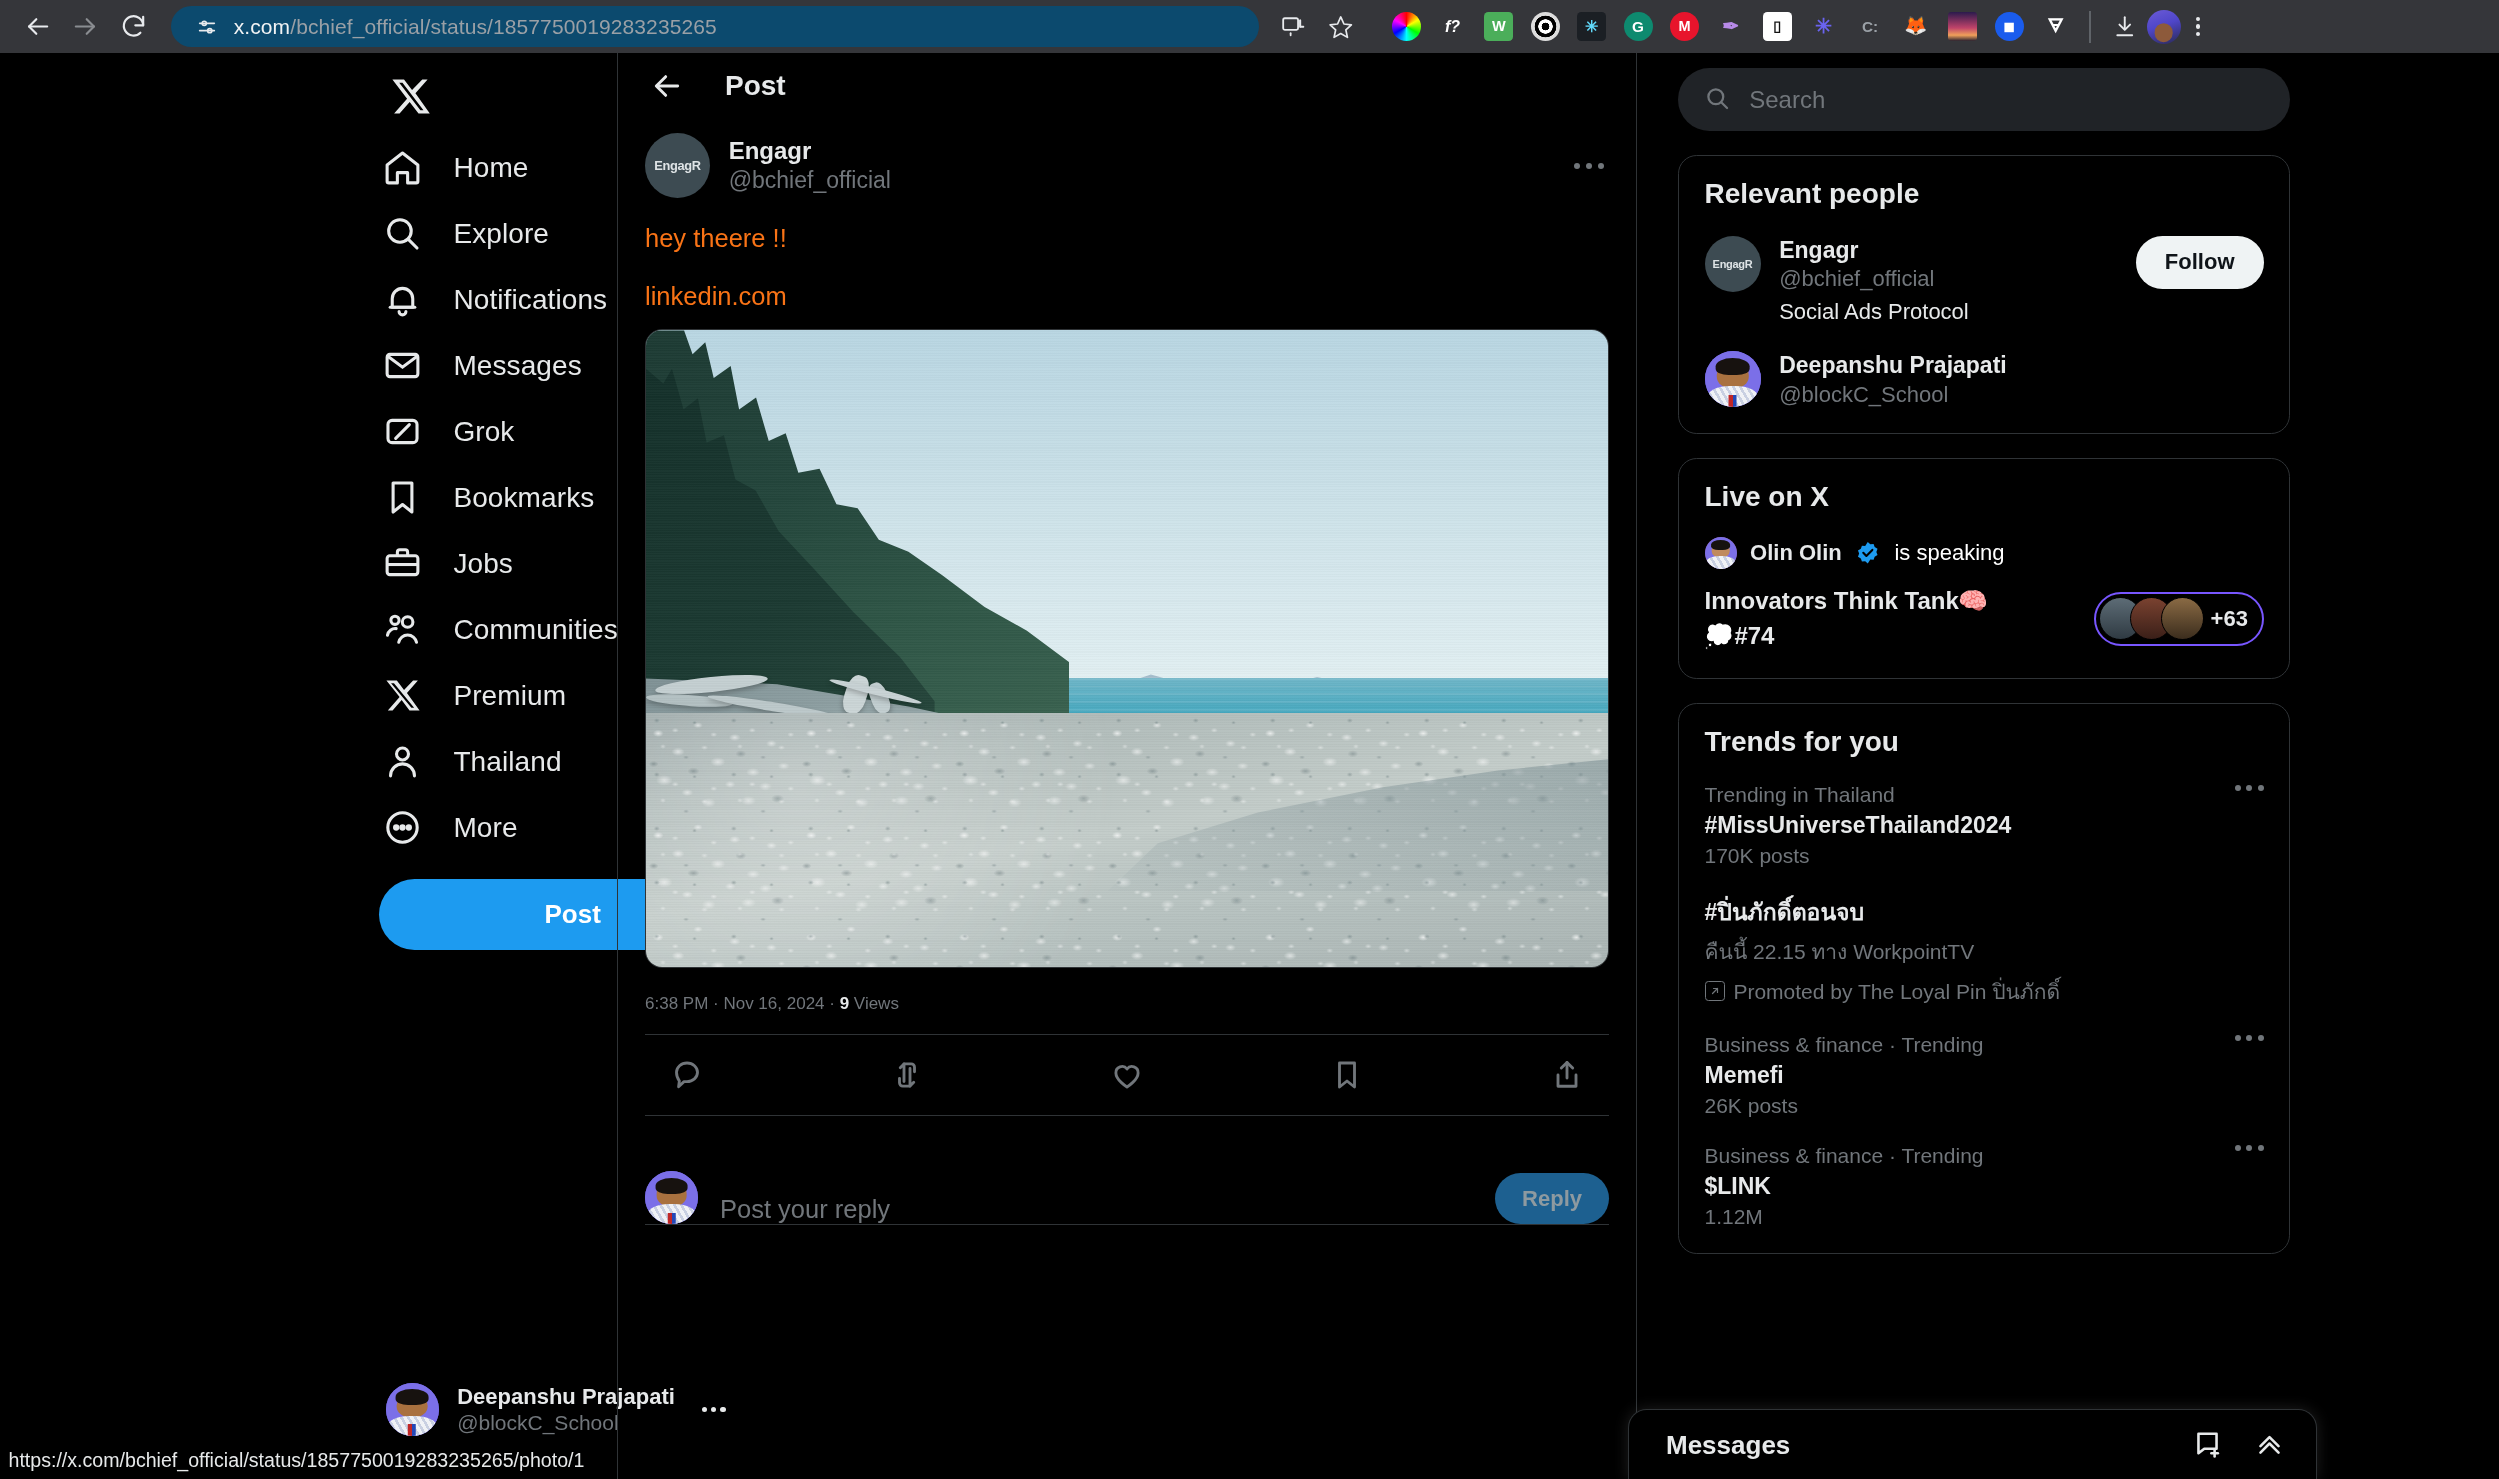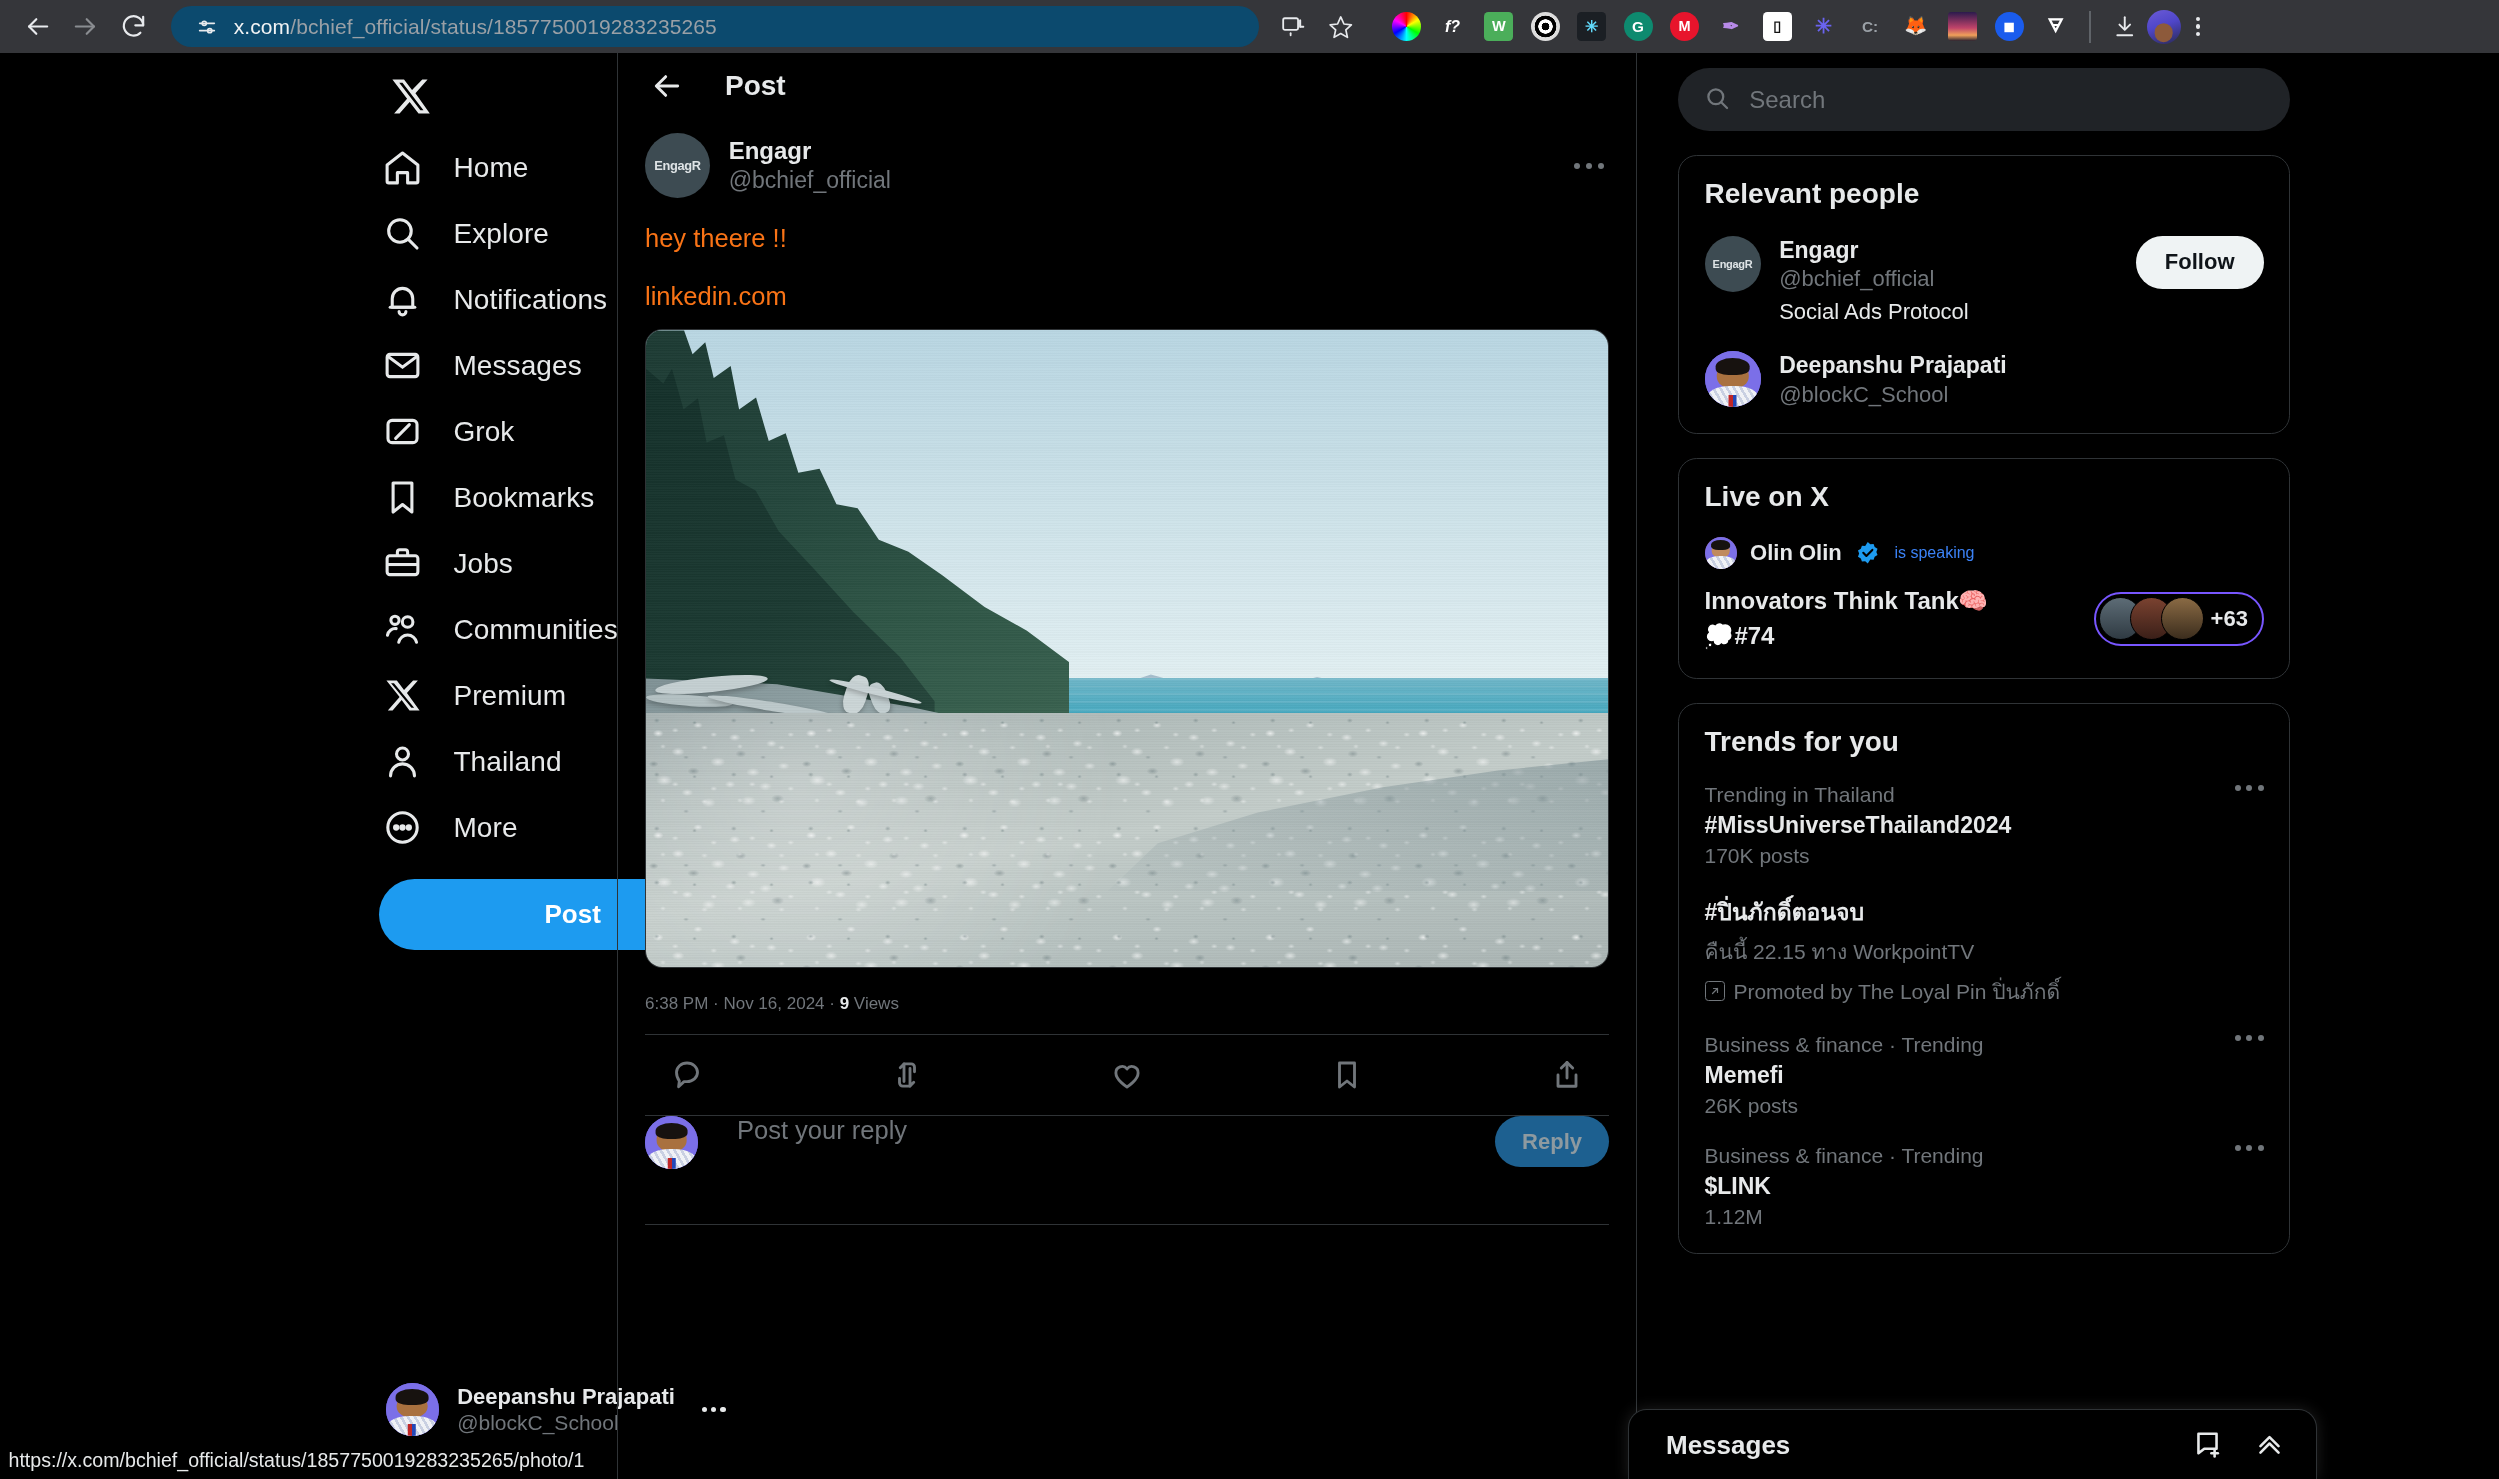--- a/index.html
+++ b/index.html
@@ -304,21 +304,21 @@
     border-bottom: 0.9px solid #2f3336;
     height: 82px;
     display:flex; align-items:center; justify-content:space-between;
     padding: 0 18.7px;
   }
   .act { width:46px; height:46px; display:flex; align-items:center; justify-content:center; cursor:pointer;}
   .act svg { width:36px; height:36px; stroke:#71767b; fill:none; stroke-width:1.9; }
 
   .reply-row {
     margin: 0 27px; height: 109px;
-    display:flex; align-items:flex-start; gap: 39px;
+    display:flex; align-items:flex-end; gap: 22px;
     border-bottom: 0.9px solid #2f3336;
   }
   .reply-avatar { width:53px;height:53px;border-radius:50%;flex:0 0 53px;background:#6e63e8;overflow:hidden;position:relative;}
   .reply-placeholder { font-size:25.5px; color:#71767b; flex:1; }
   .reply-btn {
     background:#1d6090; color:#8e9aa0;
     border-radius:34px; padding: 0 27px; height: 51px;
     display:flex; align-items:center; justify-content:center;
     font-size:22px; font-weight:700; cursor:pointer;
   }
@@ -376,21 +376,21 @@
     display:flex;align-items:center;justify-content:center;
     font-size:22px; font-weight:700; cursor:pointer; flex:0 0 auto;
   }
 
   .live-speaker { display:flex; align-items:center; gap:13.6px; margin-top:24px;}
   .speaker-av { width:32px;height:32px;border-radius:50%; flex:0 0 32px; overflow:hidden; position:relative; background:#7a3a2e;}
   .speaker-av .face::before{ background:#c08a5e; }
   .speaker-name { font-size:22px; font-weight:700; color:#e7e9ea;}
   .verified { width:25.5px;height:25.5px; flex:0 0 25.5px; }
   .verified svg { width:25.5px; height:25.5px; fill:#1d9bf0;}
-  .is-speaking { font-size:16px; color:#3b82f6;}
+  .is-speaking { font-size:22px; color:#ffffff;}
 
   .live-title-row { display:flex; align-items:center; justify-content:space-between; margin-top:15.3px; gap:17px;}
   .live-title { font-size:24px; font-weight:700; color:#e7e9ea; line-height:1.45; max-width: 391px;}
   .listeners {
     border:2.6px solid #7856ff; border-radius:34px;
     height: 54px; padding: 0 13.6px 0 3.4px;
     display:flex; align-items:center; gap: 0; flex:0 0 auto;
   }
   .l-av { width:43px;height:43px;border-radius:50%; overflow:hidden; position:relative; margin-right:-12px; border:1.7px solid #000;}
   .l-av:nth-child(1){ background:linear-gradient(180deg,#5d6c76,#2f3a42); }

